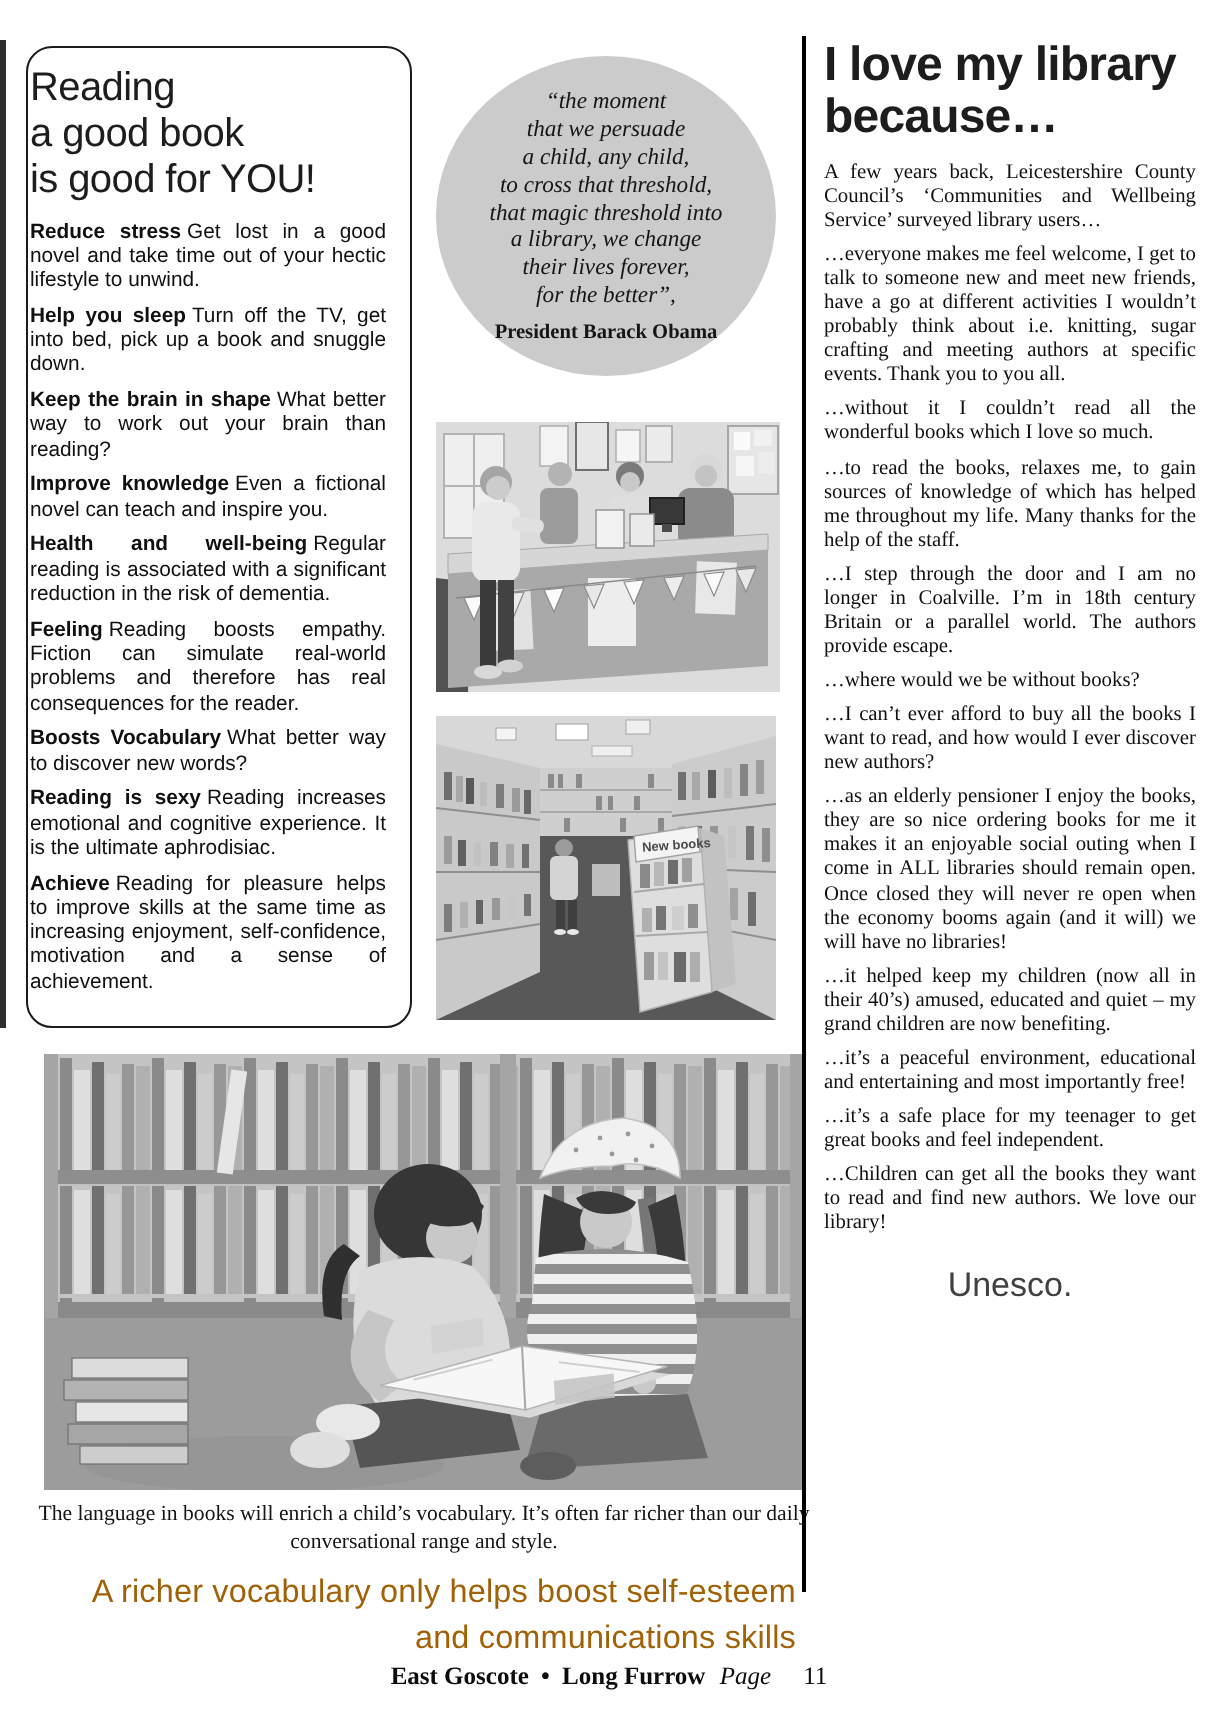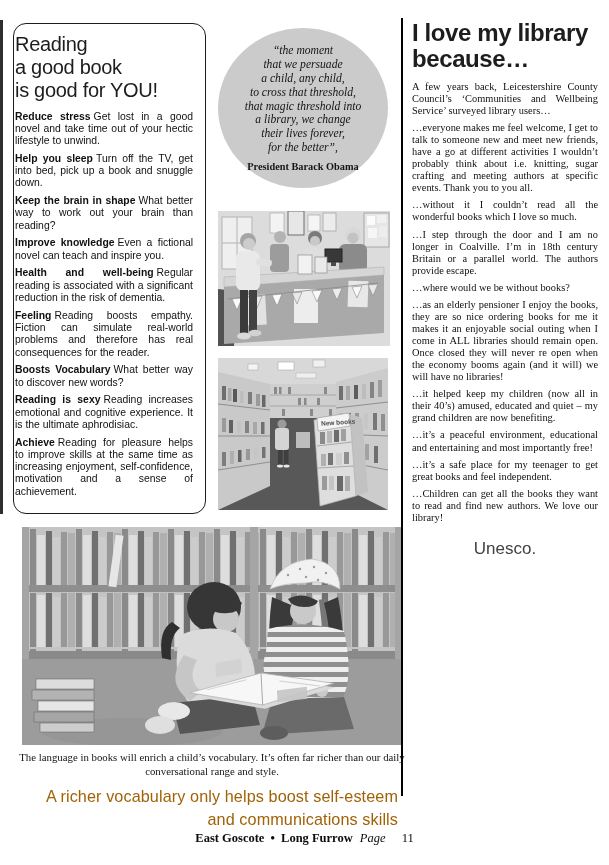--- a/index.html
+++ b/index.html
@@ -376,22 +376,24 @@
 and communications skills</div>
 
 <div class="abs" id="column-divider"></div>
 
 <div class="abs" id="right-col">
   <h1 class="pre">I love my library
 because…</h1>
   <p>A few years back, Leicestershire County Council’s ‘Communities and Wellbeing Service’ surveyed library users…</p>
   <p>…everyone makes me feel welcome, I get to talk to someone new and meet new friends, have a go at different activities I wouldn’t probably think about i.e. knitting, sugar crafting and meeting authors at specific events. Thank you to you all.</p>
   <p>…without it I couldn’t read all the wonderful books which I love so much.</p>
+  <p>…to read the books, relaxes me, to gain sources of knowledge of which has helped me throughout my life. Many thanks for the help of the staff.</p>
   <p>…I step through the door and I am no longer in Coalville. I’m in 18th century Britain or a parallel world. The authors provide escape.</p>
   <p>…where would we be without books?</p>
+  <p>…I can’t ever afford to buy all the books I want to read, and how would I ever discover new authors?</p>
   <p>…as an elderly pensioner I enjoy the books, they are so nice ordering books for me it makes it an enjoyable social outing when I come in ALL libraries should remain open. Once closed they will never re open when the economy booms again (and it will) we will have no libraries!</p>
   <p>…it helped keep my children (now all in their 40’s) amused, educated and quiet – my grand children are now benefiting.</p>
   <p>…it’s a peaceful environment, educational and entertaining and most importantly free!</p>
   <p>…it’s a safe place for my teenager to get great books and feel independent.</p>
   <p>…Children can get all the books they want to read and find new authors. We love our library!</p>
   <div id="unesco-quote">
     <span class="attr">Unesco.</span>
   </div>
 </div>
 

